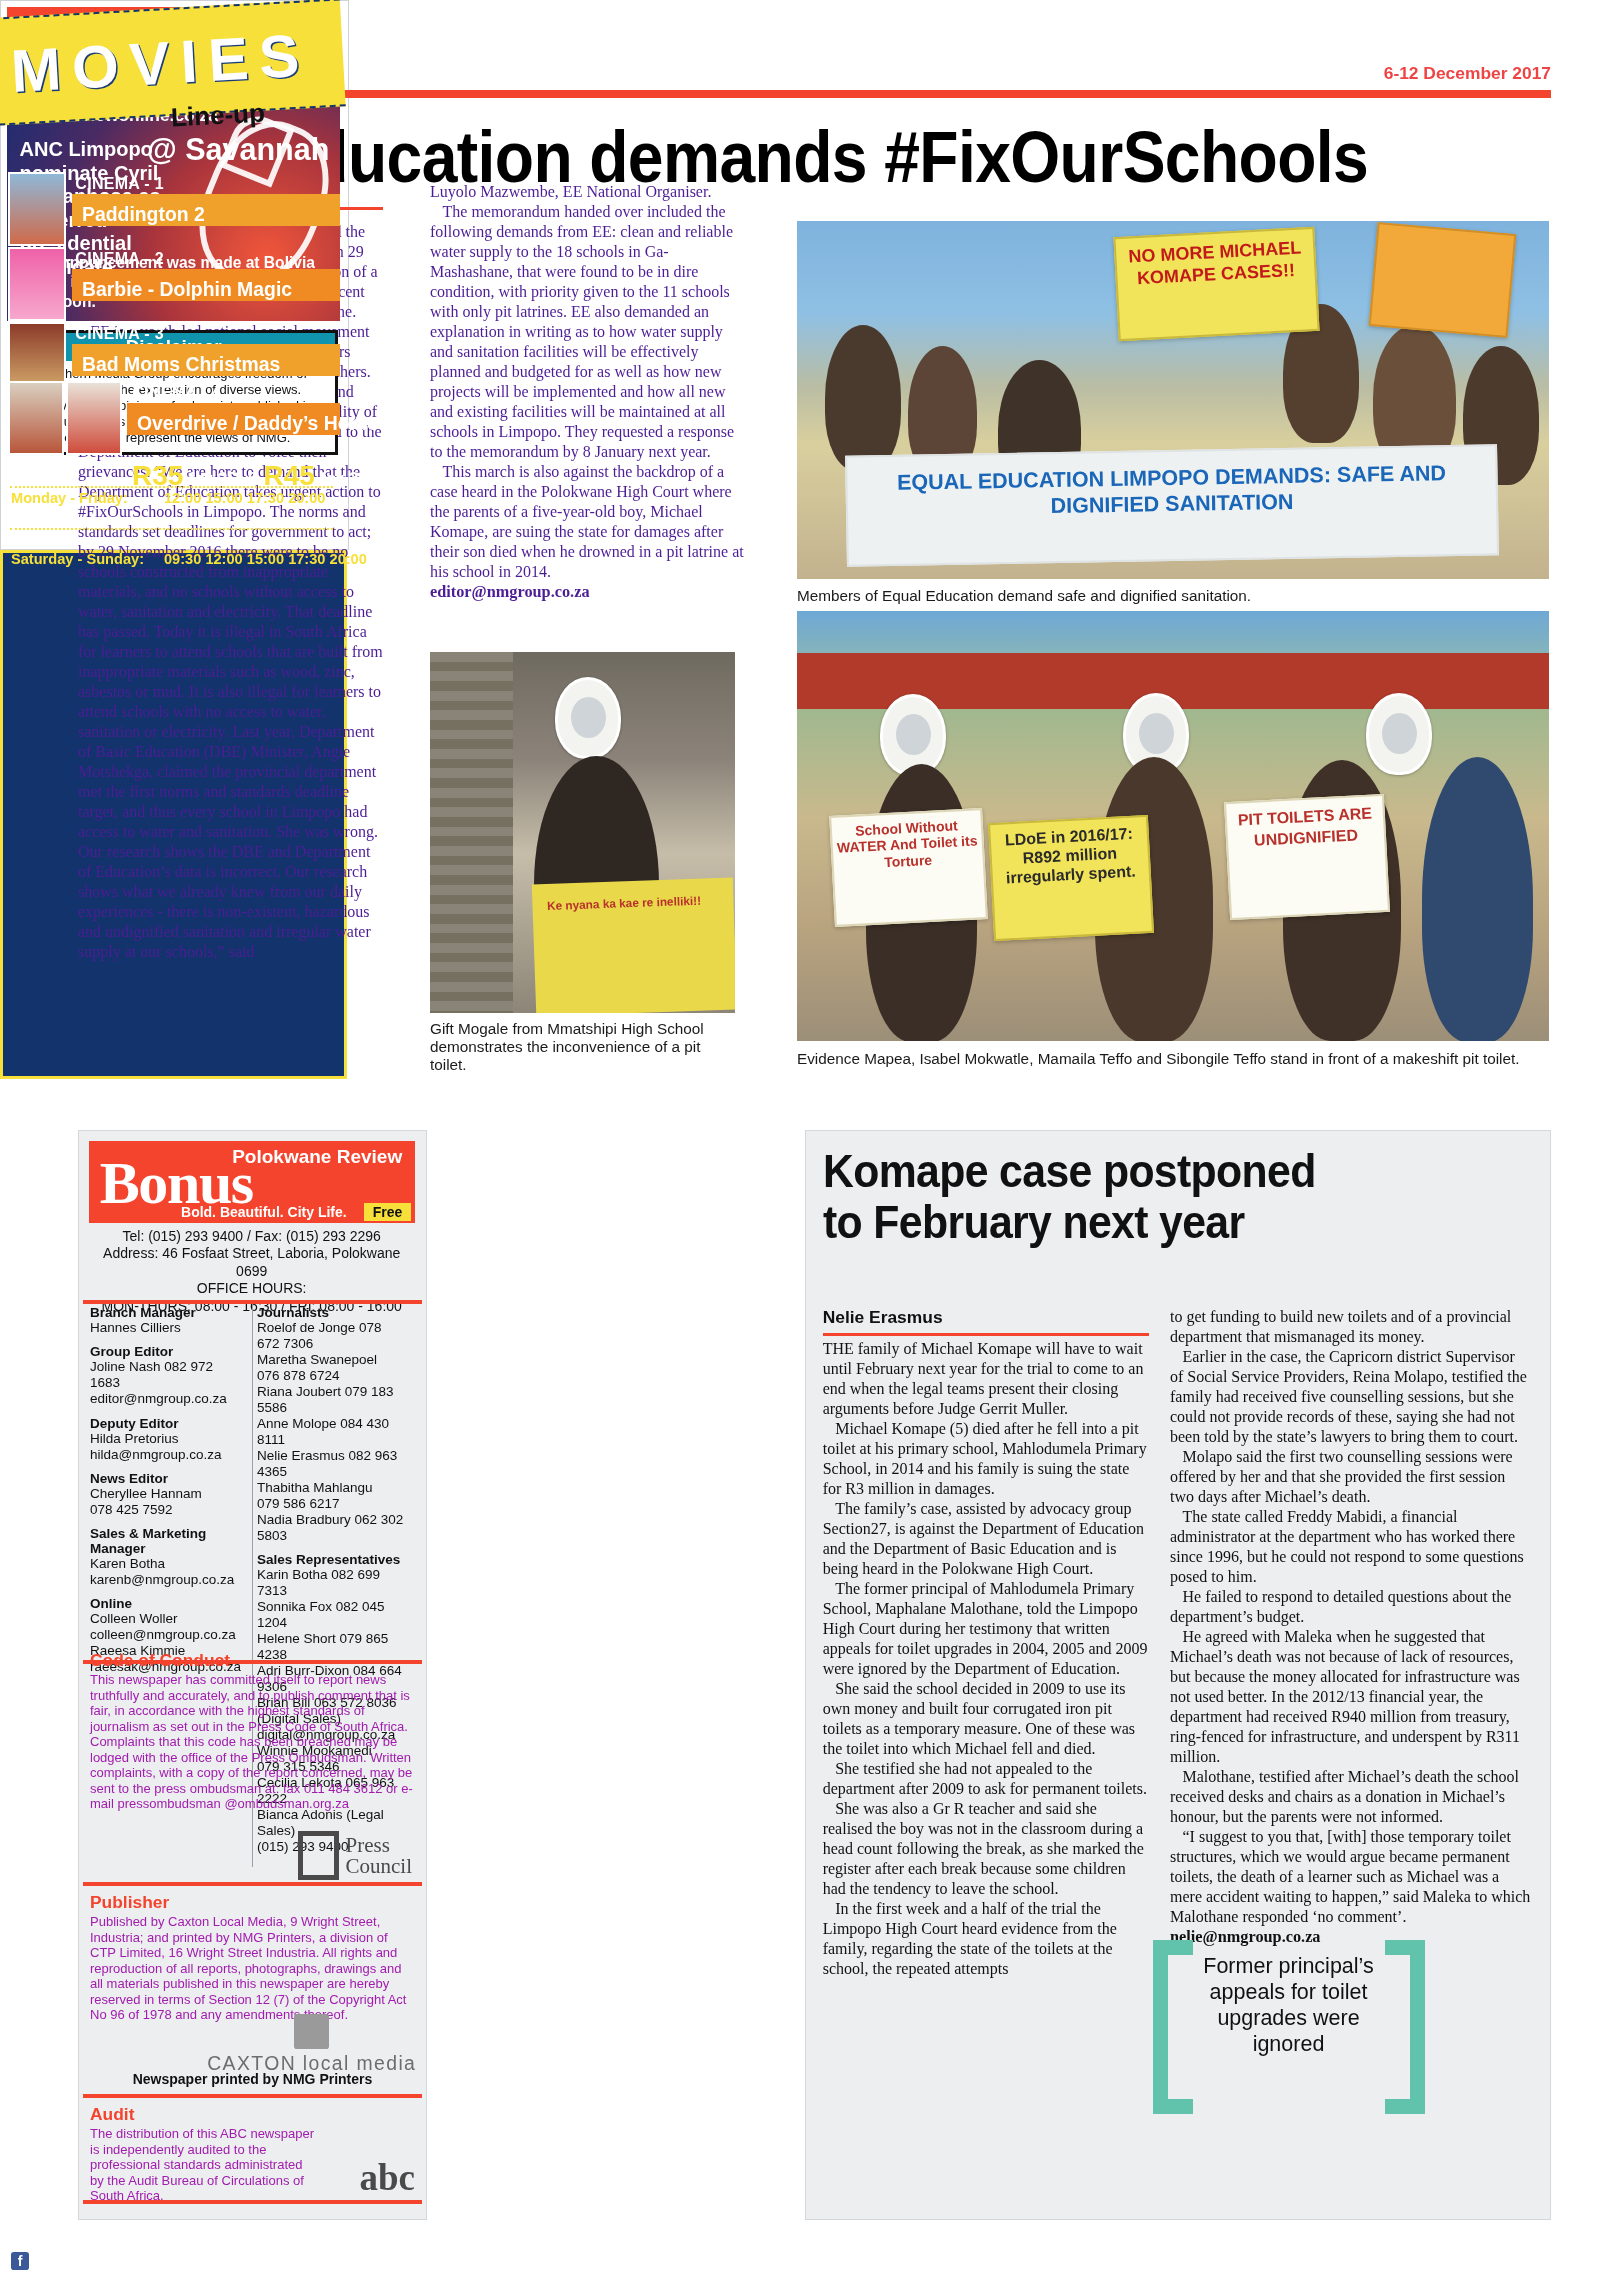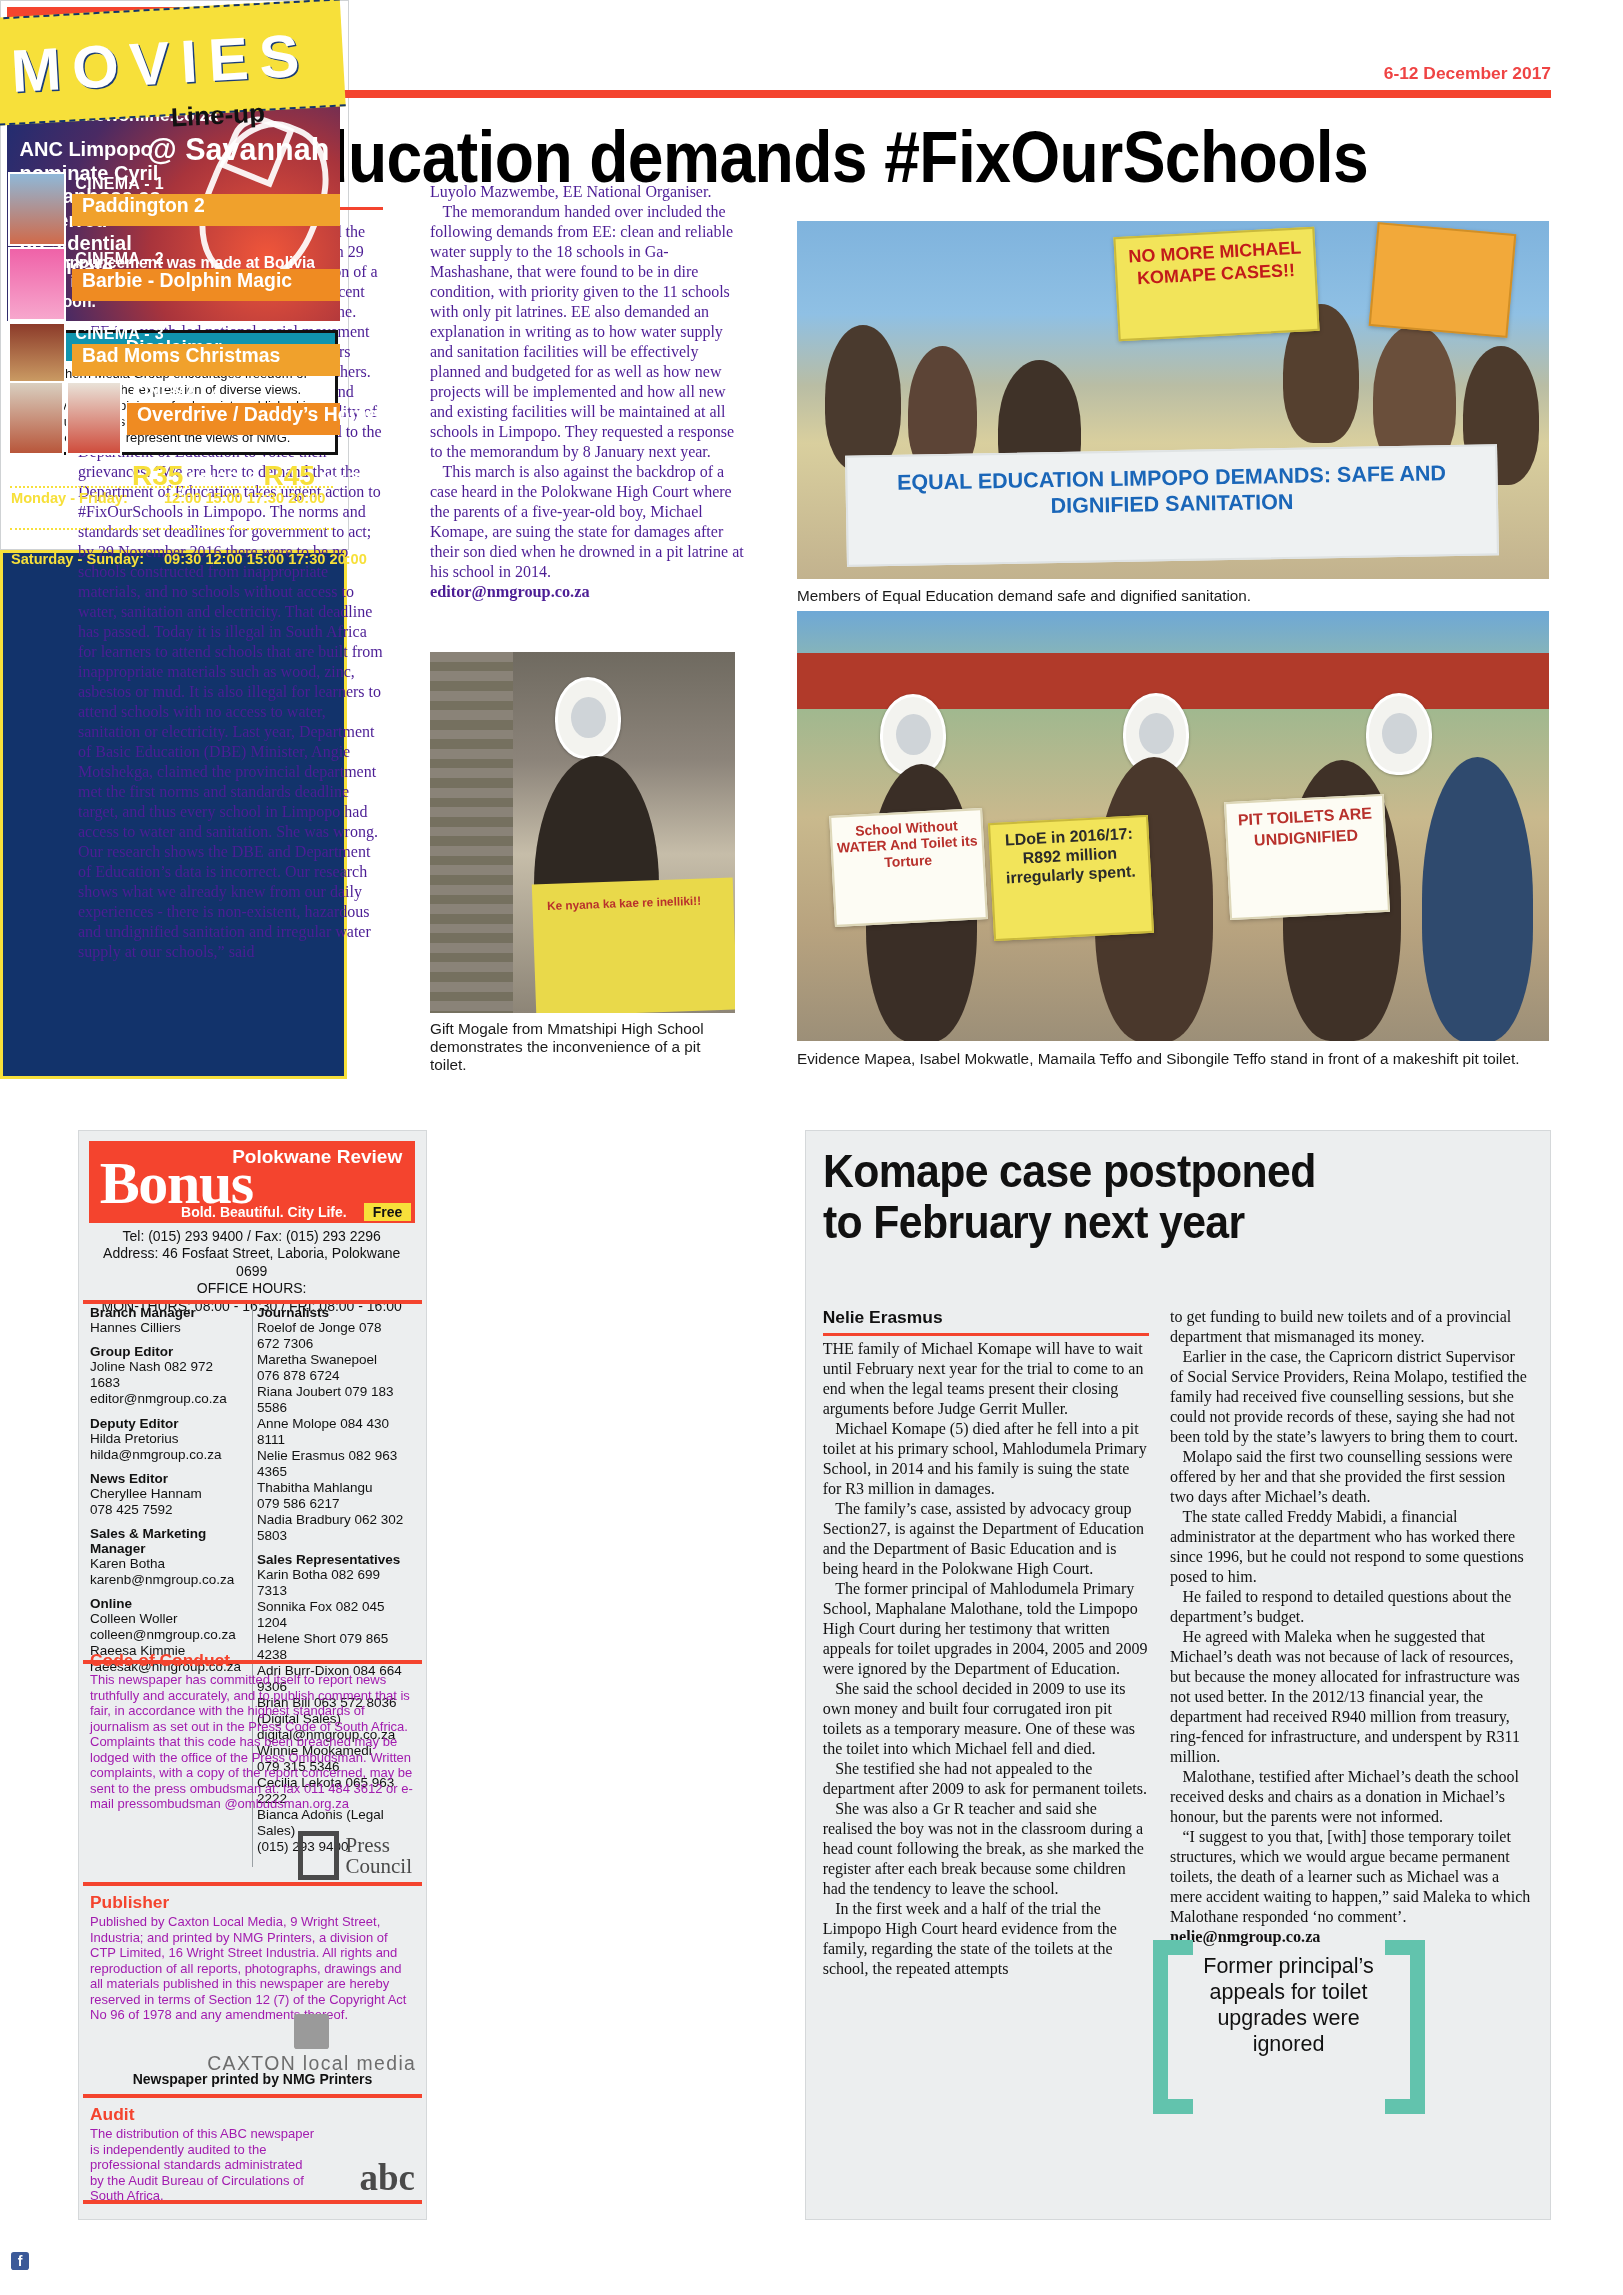--- a/index.html
+++ b/index.html
@@ -121,21 +121,21 @@
     transform:rotate(-3.2deg);border-top:2.8px dashed #12336b;border-bottom:2.8px dashed #12336b;}
   .movword{position:absolute;left:11px;top:18px;width:326px;height:90px;
     color:#fff;font-weight:bold;font-size:60px;line-height:90px;letter-spacing:11px;
     transform:rotate(-3.2deg);text-shadow:1.4px 1.4px 0 #1a3c7a;}
   .lineup{position:absolute;left:171px;top:100px;color:#111;font-weight:bold;font-size:26px;transform:rotate(-3deg);}
   .savan{position:absolute;left:147px;top:132px;color:#fff;font-weight:bold;font-size:30.5px;}
   .cinrow{position:absolute;left:8.3px;width:330px;height:76px;}
   .poster{position:absolute;left:0;top:0;width:58px;height:74px;border:2.1px solid #fff;box-sizing:border-box;}
   .cinlabel{position:absolute;left:67px;top:2.8px;color:#fff;font-weight:bold;font-size:16px;letter-spacing:0.3px;}
   .cinband{position:absolute;left:64px;top:22px;right:-1.4px;height:32px;background:#f0a12c;
-    display:flex;align-items:flex-start;}
+    display:flex;align-items:flex-end;}
   .cinband.alt{background:#ef8b22;}
   .cintitle{color:#fff;font-weight:bold;font-size:19.4px;padding-left:9.7px;white-space:nowrap;}
   .prices{position:absolute;left:132px;top:460px;color:#fff;font-weight:bold;font-size:18px;}
   .prices b{color:#f7e03a;font-size:28px;}
   .dots{position:absolute;left:9.7px;width:323px;border-top:2.1px dotted #f7e03a;}
   .times{position:absolute;left:11px;color:#f7e03a;font-weight:bold;font-size:14.6px;line-height:17.4px;}
   .fbrow{position:absolute;left:11px;bottom:7px;width:321px;color:#fff;font-weight:bold;font-size:16px;
     display:flex;justify-content:space-between;align-items:center;}
   .fbicon{display:inline-block;width:18px;height:18px;background:#3b5998;color:#fff;
     font-weight:bold;font-size:14px;text-align:center;line-height:18px;border-radius:2.8px;margin-right:5.6px;}

